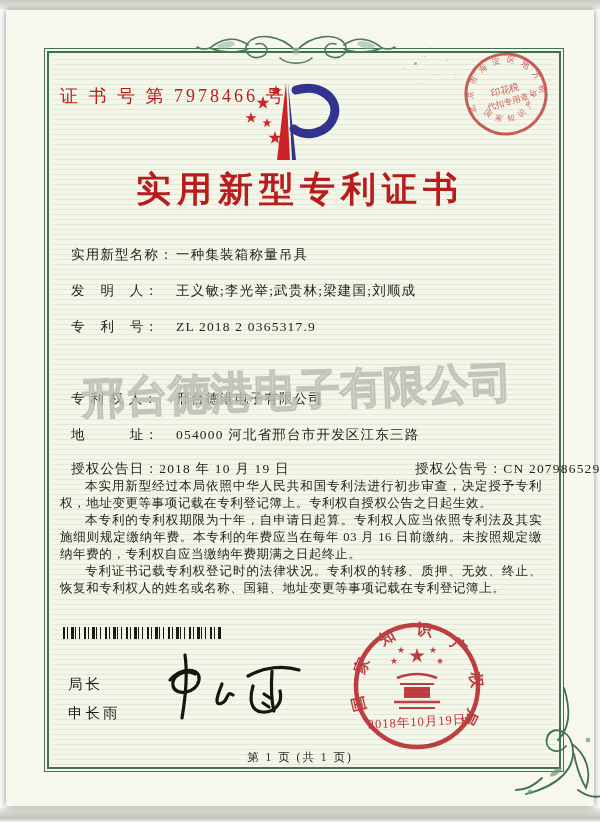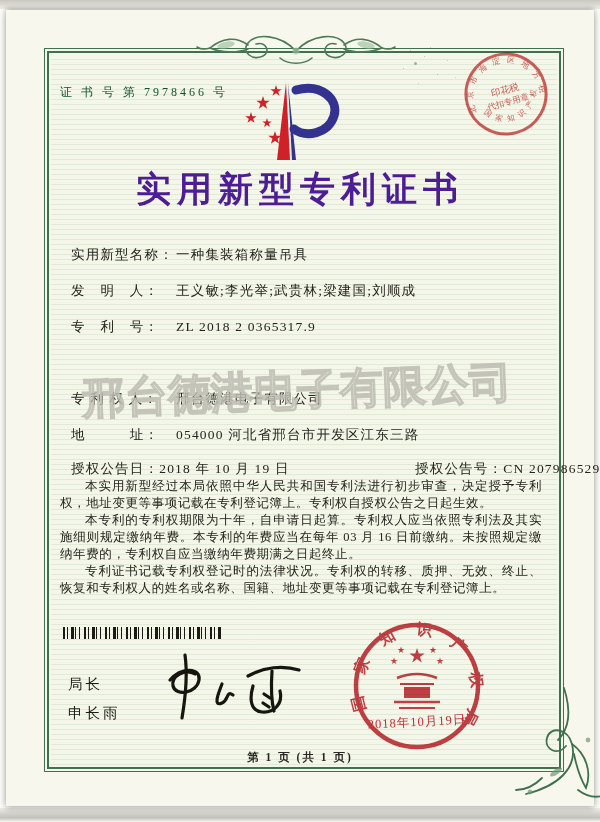--- a/index.html
+++ b/index.html
@@ -13,25 +13,25 @@
   .paper { position:absolute; left:6px; top:10px; width:588px; height:796px;
     background:#f8f7ee; box-shadow:0 -2px 5px rgba(110,108,100,.45), 0 3px 7px rgba(110,108,100,.4);
     z-index:1; }
 
   .frame { position:absolute; left:38px; top:38px; width:520px; height:724px;
     border:1px solid #41704e; background:#f3f6e8; }
   .frame::before { content:""; position:absolute; inset:2px; border:2px solid #426f4e; }
   .frame::after { content:""; position:absolute; inset:6px;
     background:repeating-linear-gradient(0deg, rgba(128,172,122,.16) 0 1px, transparent 1px 5px); }
 
-  .cert-no { position:absolute; left:54px; top:74px; font-size:12px; color:#14532d;
+  .cert-no { position:absolute; left:54px; top:74px; font-size:18px; color:#b91c1c;
     letter-spacing:3px; z-index:3; }
 
   .title { position:absolute; left:0; top:156px; width:588px; text-align:center;
-    font-size:35px; font-weight:bold; color:#4c1d95; letter-spacing:6px; z-index:3; }
+    font-size:35px; font-weight:bold; color:#b91c1c; letter-spacing:6px; z-index:3; }
 
   .row { position:absolute; left:65px; font-size:13.5px; color:#26241e;
     letter-spacing:1.2px; white-space:nowrap; z-index:2; }
   .flabel { display:inline-block; width:105px; }
   .fvalue {}
 
   .grant-right { position:absolute; left:344px; top:0; }
 
   .paras { position:absolute; left:54px; top:468px; width:482px; z-index:2; }
   .paras p { font-size:12.5px; line-height:17px; color:#26241e; letter-spacing:.6px;
@@ -56,21 +56,21 @@
     background:#5d7f55; opacity:.55; z-index:3;
     box-shadow:9px -7px 0 -1px #6c8c63, -12px 5px 0 -1px #7a9770, 22px 11px 0 -1px #5d7f55,
       15px -16px 0 -1px #86a17c, -5px -13px 0 -1px #6c8c63, 32px -3px 0 -1px #7a9770,
       40px 14px 0 -1px #86a17c, 3px 20px 0 -1px #7a9770; }
 
   .watermark { position:absolute; left:76px; top:352px; font-size:43px; font-weight:bold;
     white-space:nowrap; letter-spacing:0; color:rgba(200,199,190,.25);
     -webkit-text-stroke:1.3px #bdbcb2; transform:rotate(-2.2deg); opacity:.85; z-index:3; }
 
   .footer { position:absolute; left:0; top:740px; width:588px; text-align:center;
-    font-size:11.5px; color:#2a2822; letter-spacing:2px; z-index:2;font-weight:bold; }
+    font-size:11.5px; color:#2a2822; letter-spacing:2px; z-index:2; }
 
   .garland { position:absolute; left:190px; top:18px; z-index:2; }
   .corner-orn { position:absolute; left:506px; top:672px; z-index:3; }
   .logo { position:absolute; left:236px; top:68px; z-index:2; }
 </style>
 </head>
 <body>
 
 <div class="paper">
 

